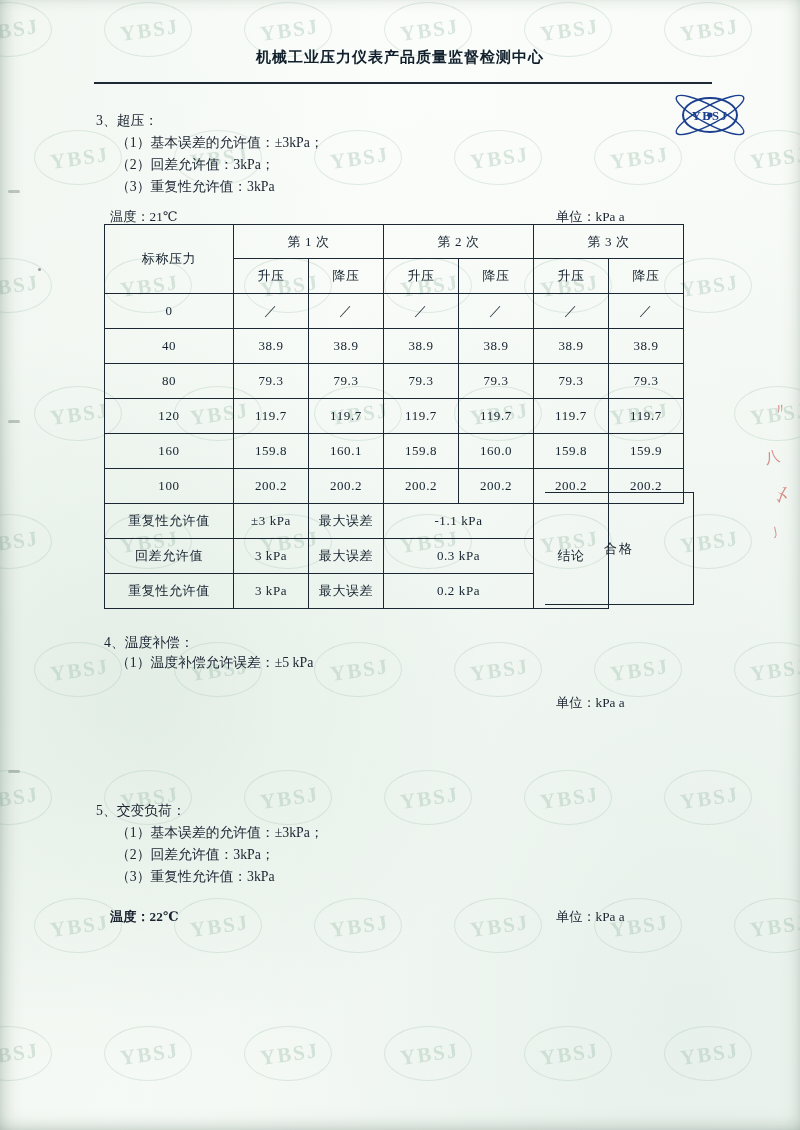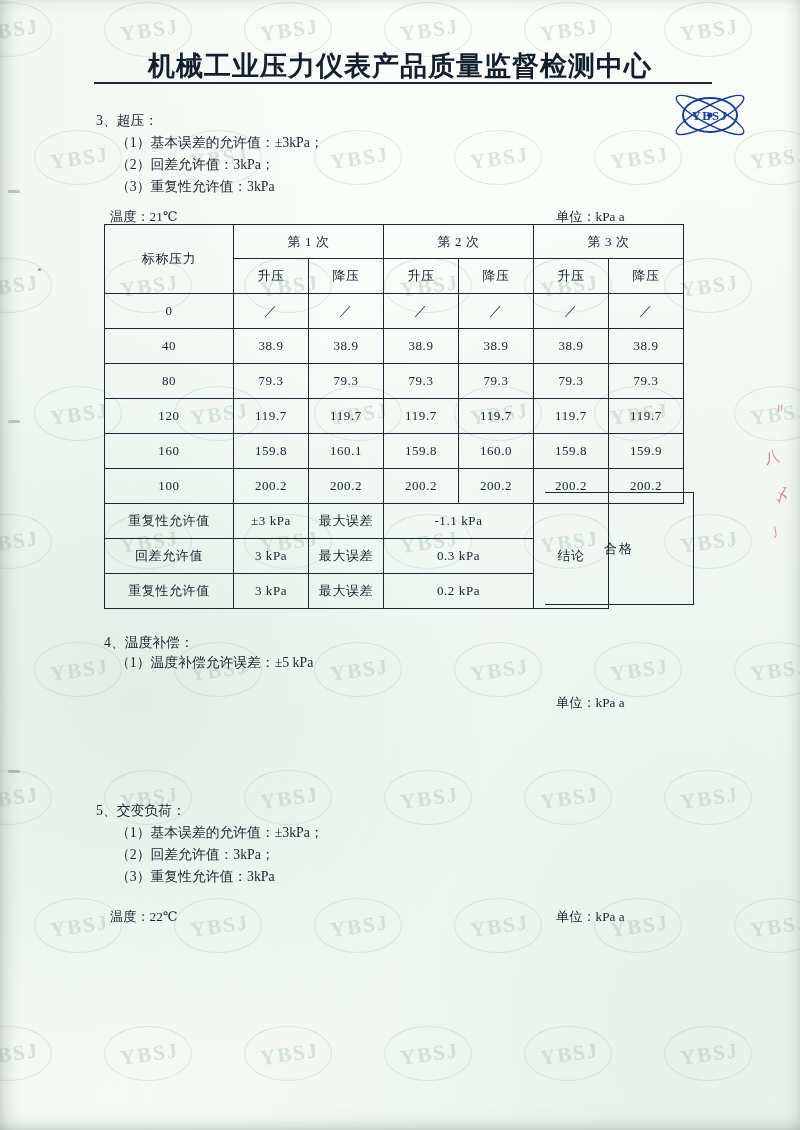--- a/index.html
+++ b/index.html
@@ -67,21 +67,21 @@
     position: absolute;
     inset: 0;
     padding: 0;
   }
   .doc-title {
     position: absolute;
     top: 48px;
     left: 0;
     width: 800px;
     text-align: center;
-    font-size: 27px;
+    font-size: 15px;
     font-weight: bold;
     letter-spacing: 1px;
     color: #11202c;
   }
   .title-rule {
     position: absolute;
     top: 82px;
     left: 94px;
     width: 618px;
     height: 1.6px;
@@ -432,21 +432,21 @@
     <div class="sec" style="top:632px; left:104px;">4、温度补偿：</div>
     <div class="sec" style="top:652px; left:116px;">（1）温度补偿允许误差：±5 kPa</div>
     <div class="unit-line" style="top:694px; left:556px;">单位：kPa a</div>
 
 
     <div class="sec" style="top:800px; left:96px;">5、交变负荷：</div>
     <div class="sec" style="top:822px; left:116px;">（1）基本误差的允许值：±3kPa；</div>
     <div class="sec" style="top:844px; left:116px;">（2）回差允许值：3kPa；</div>
     <div class="sec" style="top:866px; left:116px;">（3）重复性允许值：3kPa</div>
 
-    <div class="unit-line" style="top:908px; left:110px;">温度：22℃</div>
+    <div class="unit-line" style="top:908px; left:110px;font-weight:bold;">温度：22℃</div>
     <div class="unit-line" style="top:908px; left:556px;">单位：kPa a</div>
 
     <div class="punch" style="top:190px;"></div>
     <div class="punch" style="top:420px;"></div>
     <div class="punch" style="top:770px;"></div>
     <div class="dot-mark" style="top:268px; left:38px;"></div>
     <div class="stamp-frag" style="top:400px; right:12px;">〃</div>
     <div class="stamp-frag" style="top:448px; right:20px;">八</div>
     <div class="stamp-frag" style="top:486px; right:10px;">〆</div>
     <div class="stamp-frag" style="top:524px; right:16px; font-size:12px;">丿</div>

